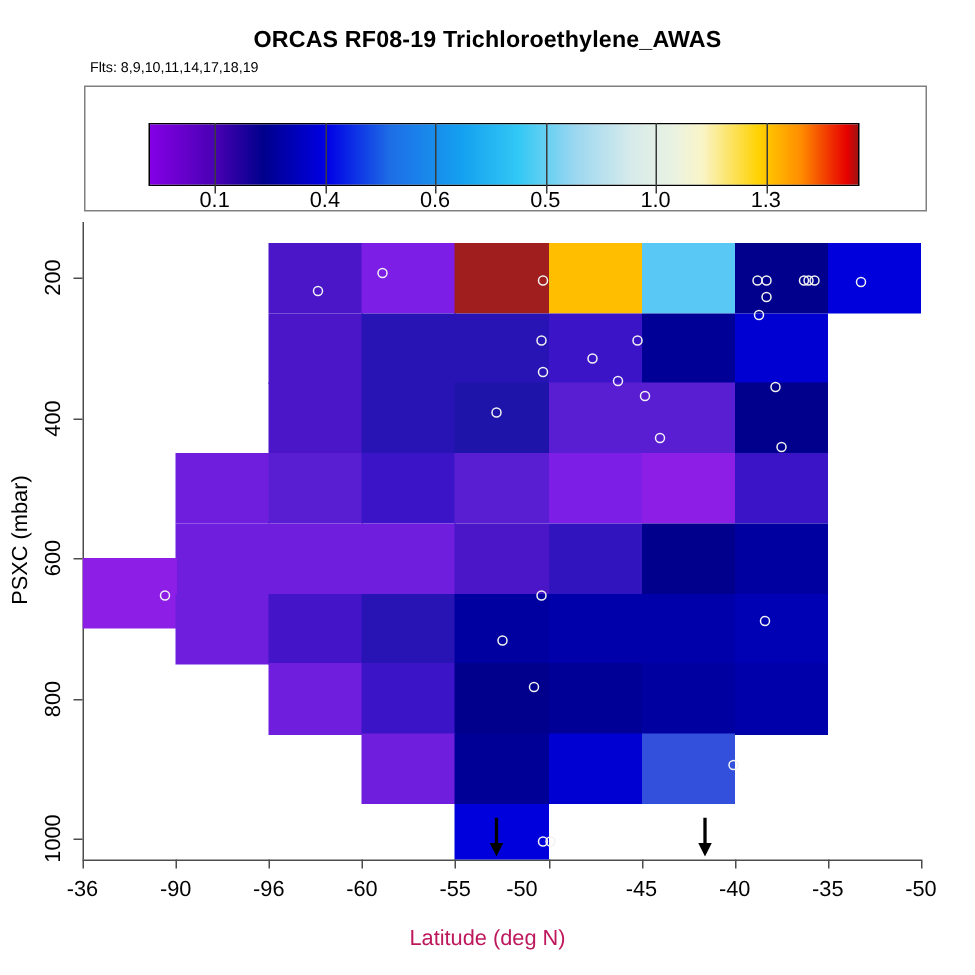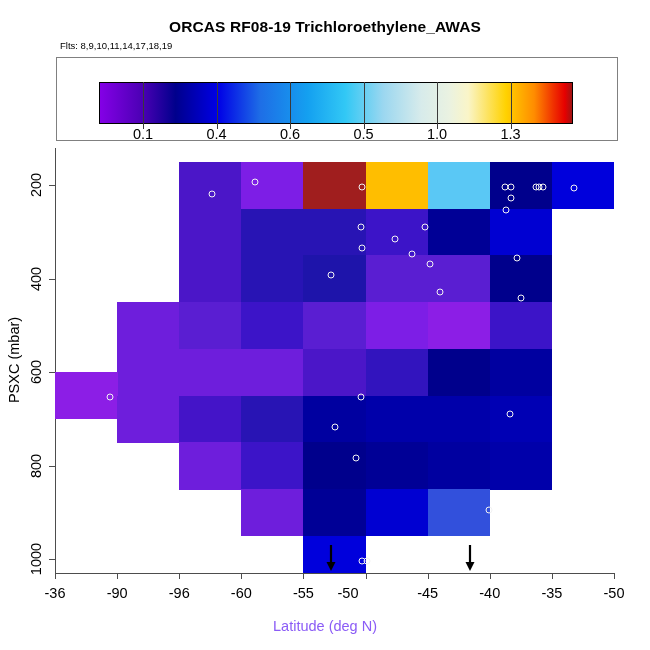--- a/index.html
+++ b/index.html
@@ -61,21 +61,21 @@
   .lab-x{
     position:absolute;top:585px;font-size:14.5px;color:#000;
     transform:translateX(-50%);white-space:nowrap;
   }
   .lab-y{
     position:absolute;left:20px;font-size:14.5px;color:#000;
     transform:translate(-50%,-50%) rotate(-90deg);white-space:nowrap;
   }
   .xtitle{
     position:absolute;left:0;top:618px;width:650px;text-align:center;
-    font-size:14.5px;color:#8b5cf6;
+    font-size:14.5px;color:#be185d;
   }
   .ytitle{
     position:absolute;left:14px;top:360px;font-size:14.5px;color:#000;
     transform:translate(-50%,-50%) rotate(-90deg);white-space:nowrap;
   }
   .arrow{position:absolute;width:11px;height:26px;transform:translateX(-50%);}
 </style>
 </head>
 <body>
 

